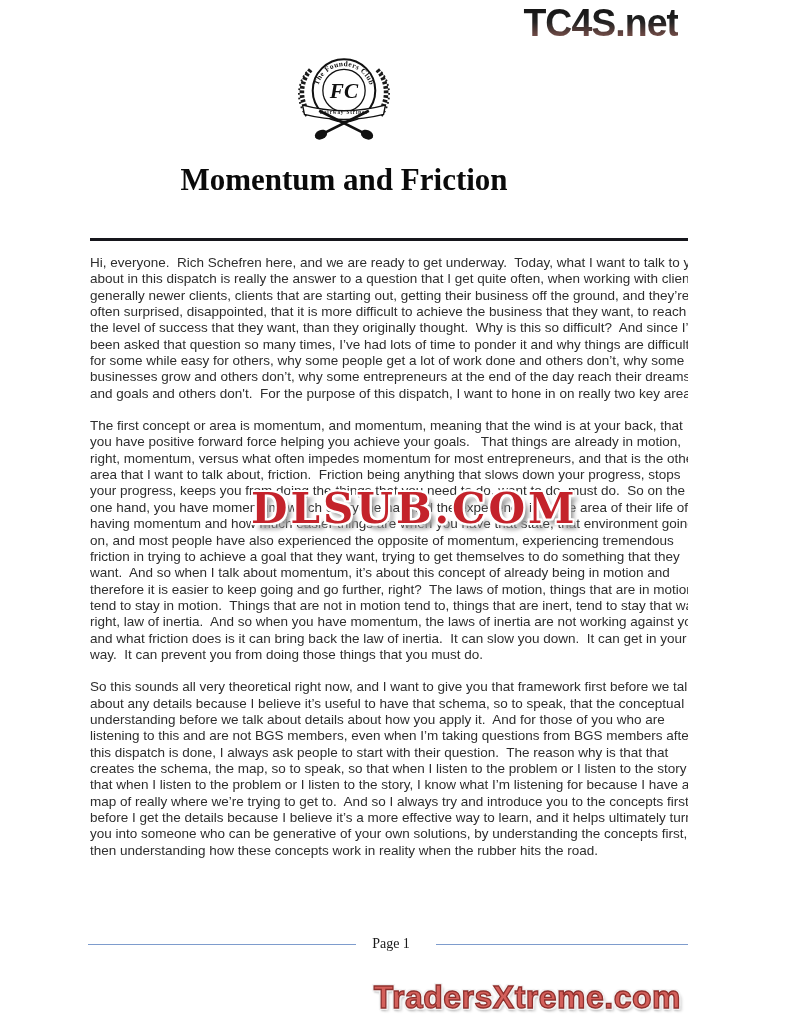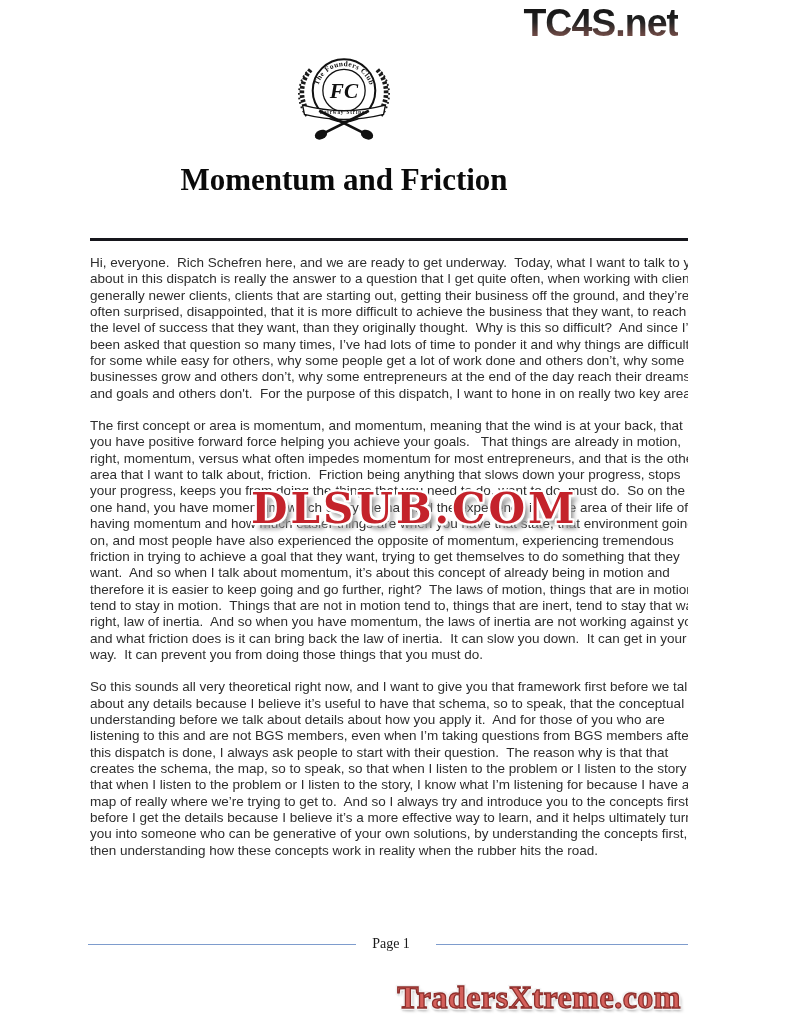--- a/index.html
+++ b/index.html
@@ -91,21 +91,20 @@
   
   .tx {
     position:absolute; top:979px; right:7px;
     font-weight:bold; font-size:32px; letter-spacing:0.5px;
     color:#d4605b;
     -webkit-text-stroke:1.3px #8e2f2c;
     text-shadow:
       -2px -2px 1px #f2f2f2, 2px -2px 1px #f2f2f2,
       -2px 2px 1px #f2f2f2, 2px 2px 1px #f2f2f2,
       0 3px 2px #bdbdbd, 3px 3px 3px #c9c9c9;
-    font-family: Liberation Serif, serif;
   }
 </style>
 </head>
 <body>
 
 <div class="page">
 
   <div class="tc4s">TC4S.net</div>
 
   <div class="logo-wrap">

